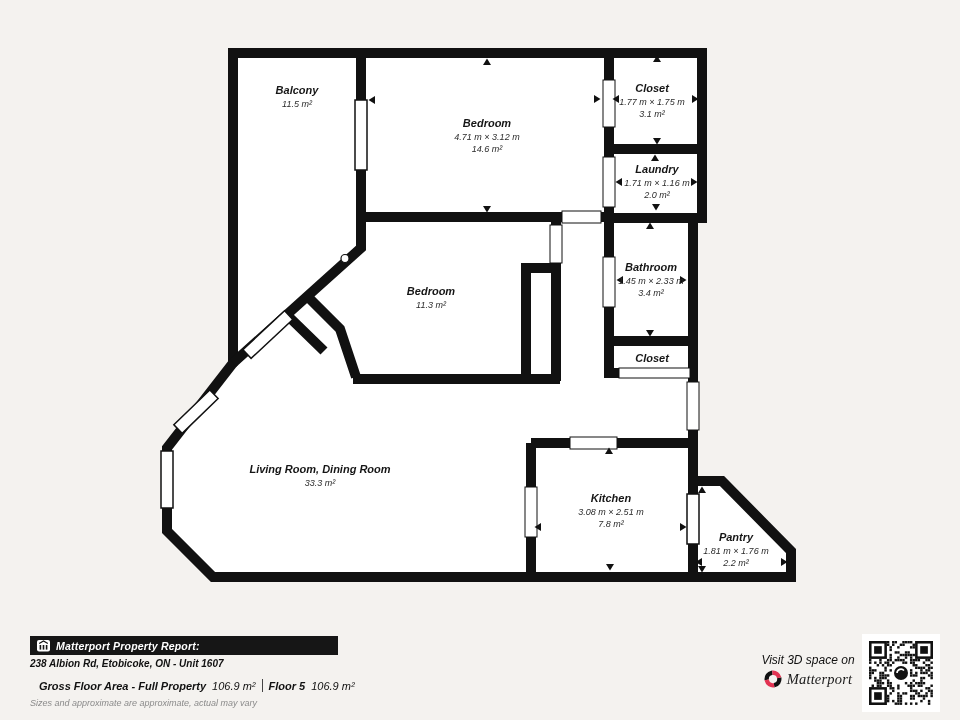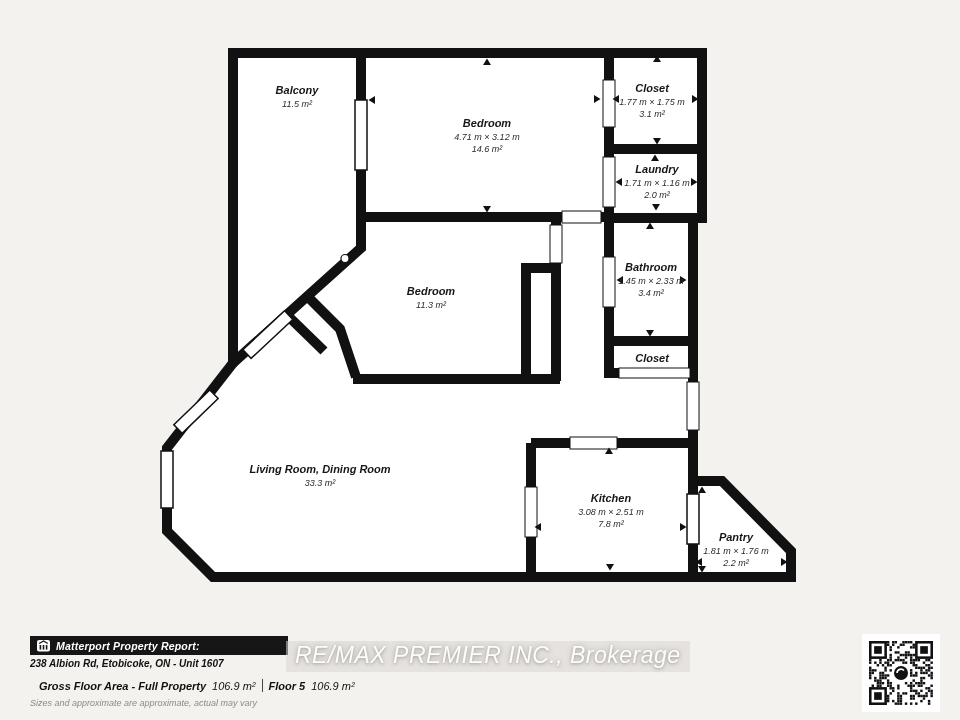--- a/index.html
+++ b/index.html
@@ -6,21 +6,21 @@
   .stage{position:relative;width:960px;height:720px;background:#f4f2ef;
          font-family:"Liberation Sans",sans-serif;overflow:hidden;font-style:italic;}
   .stage svg{display:block;}
   #plan{position:absolute;left:0;top:0;}
 
   
   .room-name{font-family:"Liberation Sans",sans-serif;font-weight:bold;font-size:11px;fill:#161616;text-anchor:middle;}
   .room-dims{font-family:"Liberation Sans",sans-serif;font-size:9px;fill:#2b2b2b;text-anchor:middle;}
 
   
-  .report-bar{position:absolute;left:30px;top:636px;width:258px;height:19px;background:#161616;
+  .report-bar{position:absolute;left:30px;top:636px;width:308px;height:19px;background:#161616;
               display:flex;align-items:center;gap:6px;padding-left:7px;box-sizing:border-box;z-index:2;}
   .report-bar span{color:#ffffff;font-size:10.5px;font-weight:bold;letter-spacing:.2px;}
   .address{position:absolute;left:30px;top:658px;font-size:10px;font-weight:bold;color:#111;z-index:3;}
   .gfa-line{position:absolute;left:30px;top:679px;display:flex;align-items:center;gap:6px;
             font-size:11px;color:#111;z-index:3;margin-left:9px;}
   .gfa-line .b{font-weight:bold;}
   .gfa-sep{display:inline-block;width:1px;height:13px;background:#444;}
   .disclaimer{position:absolute;left:30px;top:698px;font-size:9px;color:#8a8a8a;z-index:3;}
 
   .watermark{position:absolute;left:286px;top:641px;z-index:4;white-space:nowrap;
@@ -178,22 +178,34 @@
   <div class="gfa-line">
     <span class="b">Gross Floor Area - Full Property</span>
     <span>106.9 m²</span>
     <span class="gfa-sep"></span>
     <span class="b">Floor 5</span>
     <span>106.9 m²</span>
   </div>
 
   <div class="disclaimer">Sizes and approximate are approximate, actual may vary</div>
 
-  <div class="watermark">RE/MAX PREMIER INC., Brokerage</div>
-
+
+  <div class="visit-wrap">
+    <div class="visit-text">Visit 3D space on</div>
+    <div class="mp-row">
+      <svg width="18" height="18" viewBox="0 0 18 18">
+        <g transform="rotate(-12 9 9)">
+          <circle cx="9" cy="9" r="6.3" fill="none" stroke="#111111" stroke-width="4.4" stroke-dasharray="9.9 9.9"></circle>
+          <circle cx="9" cy="9" r="6.3" fill="none" stroke="#e23352" stroke-width="4.4" stroke-dasharray="9.9 9.9" stroke-dashoffset="-9.9"></circle>
+        </g>
+        <circle cx="9" cy="9" r="2.6" fill="#f4f2ef"></circle>
+      </svg>
+      <span class="mp-word">Matterport</span>
+    </div>
+  </div>
 
   <div class="qr-box">
     <svg id="qr-svg" width="64" height="64" viewBox="0 0 64 64">
         <rect x="0" y="0" width="64" height="64" fill="#ffffff"></rect>
         <rect x="0" y="17.92" width="2.432" height="2.432" fill="#111111"></rect>
         <rect x="0" y="20.48" width="2.432" height="2.432" fill="#111111"></rect>
         <rect x="0" y="25.6" width="2.432" height="2.432" fill="#111111"></rect>
         <rect x="0" y="28.16" width="2.432" height="2.432" fill="#111111"></rect>
         <rect x="0" y="30.72" width="2.432" height="2.432" fill="#111111"></rect>
         <rect x="0" y="33.28" width="2.432" height="2.432" fill="#111111"></rect>

